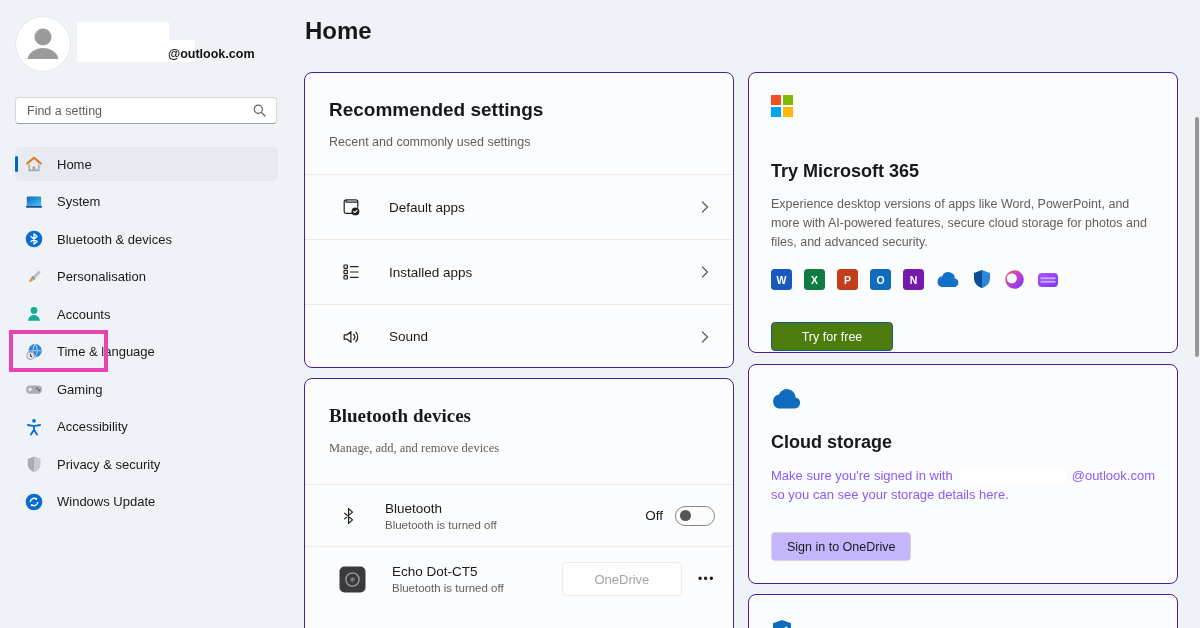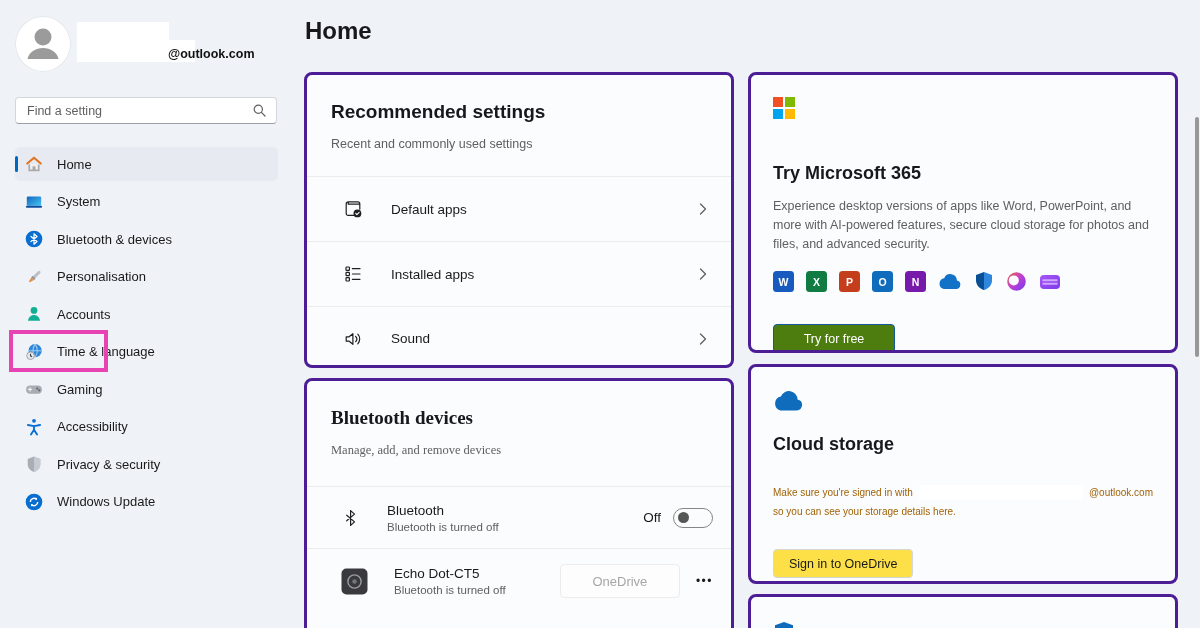--- a/index.html
+++ b/index.html
@@ -50,21 +50,21 @@
 
   .annotation-box {
     position:absolute; left:9px; top:330px; width:99px; height:42px;
     border:4.5px solid #e743b2; z-index:6; pointer-events:none;
   }
 
   
   .page-title { position:absolute; left:305px; top:17px; font-size:24px; font-weight:600; color:#16181c; }
 
   .card {
-    background:#fbfcfd; border:3px solid #4c1d95; border-radius:8px;
+    background:#fbfcfd; border:1px solid #4c1d95; border-radius:8px;
     overflow:hidden;
   }
   .col-left  { position:absolute; left:304px; top:72px;  width:430px; }
   .col-right { position:absolute; left:748px; top:72px;  width:430px; }
 
   .card-header { padding:26px 24px 0 24px; }
   .card-title { font-size:19px; font-weight:600; color:#16181c; }
   .card-sub { font-size:12.5px; color:#5f5f5f; margin-top:14px; }
 
   .card-recommended { height:296px; }
@@ -123,25 +123,25 @@
   .tile-word { background:#185abd; } .tile-excel { background:#107c41; }
   .tile-ppt { background:#c43e1c; } .tile-outlook { background:#0f6cbd; }
   .tile-onenote { background:#7719aa; }
   .cta-primary {
     margin-top:32px; width:122px; height:29px; background:#4d7c0f;
     border:1px solid #15599b; border-radius:4px; color:#fff; font-size:12.5px;
     font-family:"Liberation Sans", sans-serif; display:block;
   }
   .card-cloud { height:220px; margin-top:11px; padding:24px 22px; }
   .cloud-title { font-size:18px; font-weight:600; margin-top:22px; color:#16181c; }
-  .cloud-body { font-size:10px; color:#a16207; line-height:19px; margin-top:28px; }
+  .cloud-body { font-size:13px; color:#8b5cf6; line-height:19px; margin-top:13px; }
   .cloud-line1 { display:flex; align-items:center; }
   .redact-inline { flex:1; height:15px; background:#fff; margin:0 6px; }
   .cta-secondary {
-    margin-top:28px; height:29px; padding:0 15px; background:#fde047;
+    margin-top:28px; height:29px; padding:0 15px; background:#c4b5fd;
     border:1px solid #d6d6d6; border-radius:4px; color:#1a1a1a; font-size:12.5px;
     font-family:"Liberation Sans", sans-serif; display:inline-block;
   }
   .card-security { height:80px; margin-top:10px; padding:24px 22px; }
 
   .scrollbar-thumb {
     position:absolute; left:1195px; top:117px; width:4px; height:240px;
     background:#989898; border-radius:2px;
   }
 </style>

